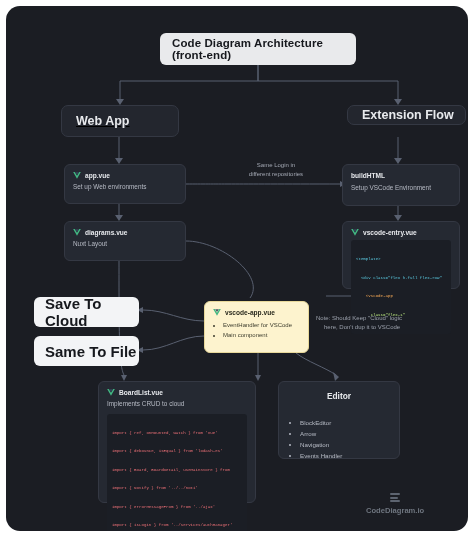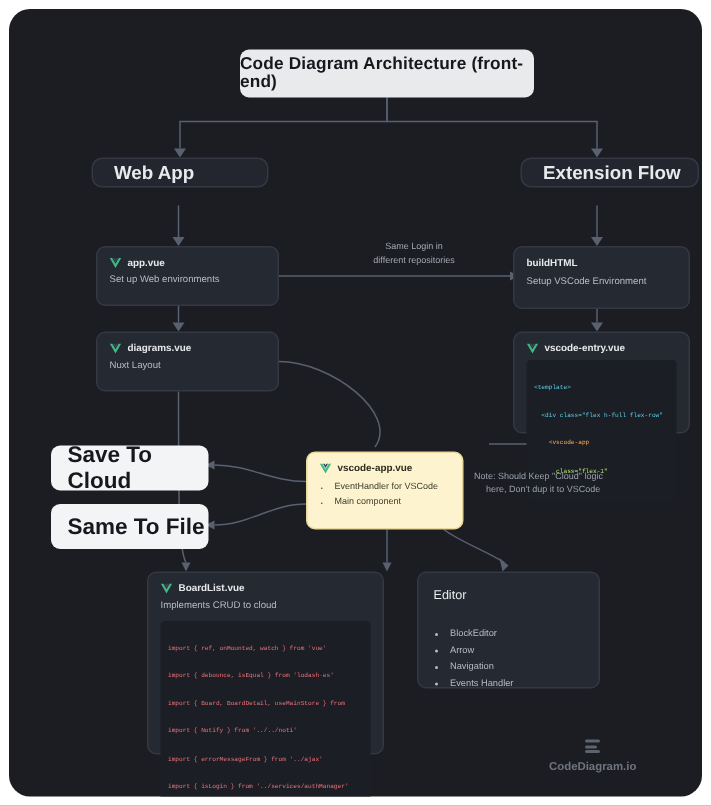--- a/index.html
+++ b/index.html
@@ -1,23 +1,23 @@
 <!DOCTYPE html>
 <html><head>
 <meta charset="utf-8">
 <style>
   html,body{margin:0;padding:0;background:#ffffff;}
   body{width:474px;height:537px;font-family:"Liberation Sans",sans-serif;overflow:hidden;}
   #canvas{position:absolute;left:6px;top:6px;width:462px;height:525px;background:#1b1d23;border-radius:14px;overflow:hidden;}
   .node{position:absolute;box-sizing:border-box;}
-  .title-box{left:154px;top:27px;width:196px;height:32px;background:#e9eaec;border-radius:6px;display:flex;align-items:center;justify-content:center;}
+  .title-box{left:154px;top:27px;width:196px;height:32px;background:#e9eaec;border-radius:6px;display:flex;align-items:center;justify-content:center;padding-left:12px;}
   .title-box span{color:#16181d;font-size:11.5px;font-weight:bold;letter-spacing:.1px;}
   .group-box{background:#23262e;border:1px solid #343843;border-radius:7px;display:flex;align-items:center;}
   .group-box span{color:#e8eaed;font-size:12.5px;font-weight:bold;padding-left:14px;}
-  .webapp{left:55px;top:99px;width:118px;height:20px;}
+  .webapp{left:55px;top:99px;width:118px;height:32px;text-decoration:underline;}
   .extflow{left:341px;top:99px;width:119px;height:20px;}
   .card{background:#252932;border:1px solid #343843;border-radius:6px;padding:7px 8px 8px 8px;}
   .card-hd{display:flex;align-items:center;gap:4px;margin-bottom:4px;}
   .card-hd .ttl{color:#e6e8ec;font-size:6.6px;font-weight:bold;}
   .card-sub{color:#b6bac4;font-size:6.4px;line-height:1.35;}
   .vue-ico{width:8px;height:7px;flex:0 0 auto;}
   .appvue{left:58px;top:158px;width:122px;height:40px;}
   .diagvue{left:58px;top:215px;width:122px;height:40px;}
   .buildhtml{left:336px;top:158px;width:118px;height:42px;}
   .buildhtml .bt{color:#e6e8ec;font-size:6.6px;font-weight:bold;margin-bottom:5px;}
@@ -31,21 +31,21 @@
   .file{left:28px;top:330px;width:105px;height:30px;}
   .yellow{left:198px;top:295px;width:105px;height:52px;background:#fdf3ce;border:1px solid #e8d89a;border-radius:6px;padding:7px 8px;}
   .yellow .ttl{color:#2b2b1f;font-size:6.6px;font-weight:bold;}
   .ylist{margin:4px 0 0 0;padding-left:10px;}
   .ylist li{color:#3d3d2e;font-size:6px;line-height:1.7;}
   .note{left:310px;top:308px;width:132px;color:#9ba0ab;font-size:6px;line-height:1.5;}
   .note .l2{padding-left:8px;display:block;}
   .midlbl{left:222px;top:155px;width:96px;text-align:center;color:#a3a8b3;font-size:6px;line-height:1.55;}
   .boardlist{left:92px;top:375px;width:158px;height:122px;}
   .editor{left:272px;top:375px;width:122px;height:78px;background:#252932;border:1px solid #343843;border-radius:6px;padding:9px 10px;}
-  .editor .eh{color:#e8eaed;font-size:8.4px;font-weight:normal;margin-bottom:17px;}
+  .editor .eh{color:#e8eaed;font-size:8.4px;font-weight:bold;margin-bottom:17px;text-align:center;}
   .elist{margin:0;padding-left:11px;}
   .elist li{color:#b6bac4;font-size:6.2px;line-height:1.75;}
   .wm{position:absolute;left:360px;top:487px;display:flex;align-items:center;gap:4px;flex-direction:column;}
   .wm-ico{display:flex;flex-direction:column;gap:1.5px;}
   .wm-ico i{display:block;width:10px;height:2px;background:#5d6470;border-radius:1px;}
   .wm-ico i:nth-child(2){width:8px;}
   .wm-tx{color:#6e757f;font-size:7.6px;font-weight:bold;}
   svg.edges{position:absolute;left:0;top:0;width:462px;height:525px;pointer-events:none;}
 </style>
 </head>

